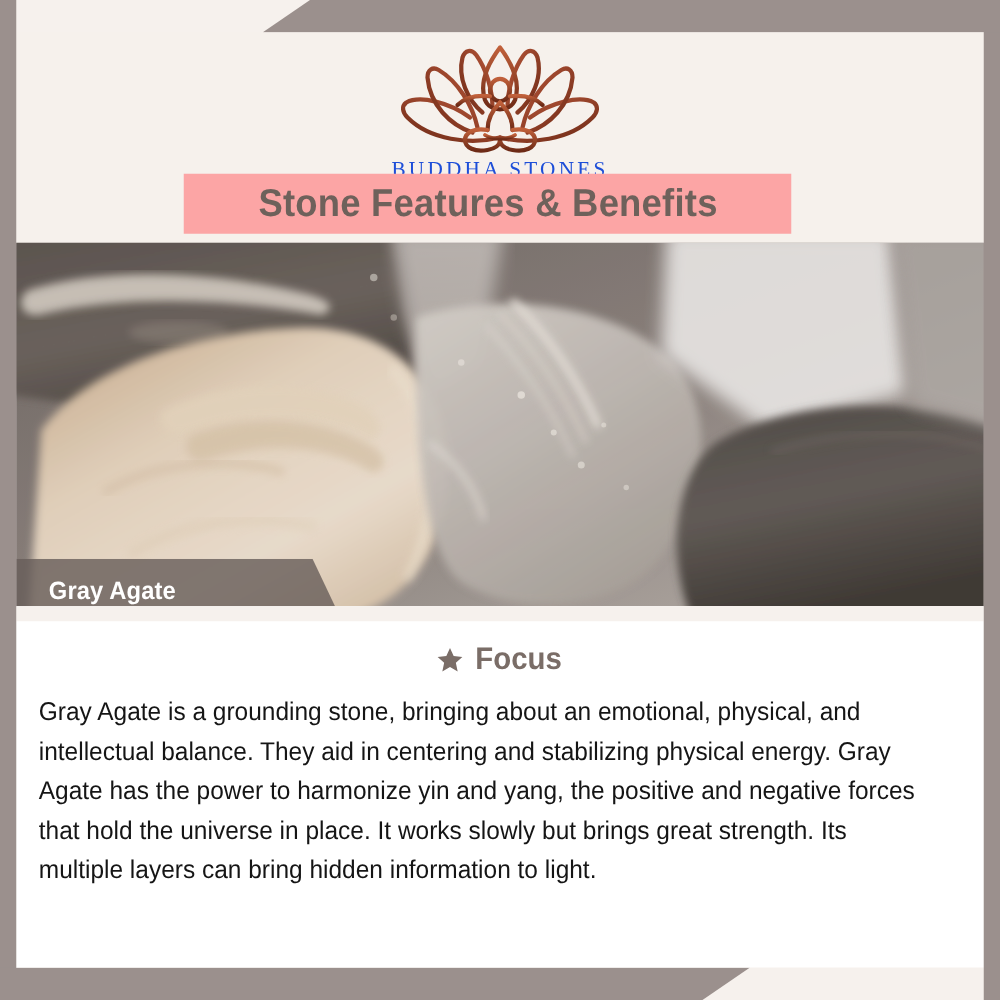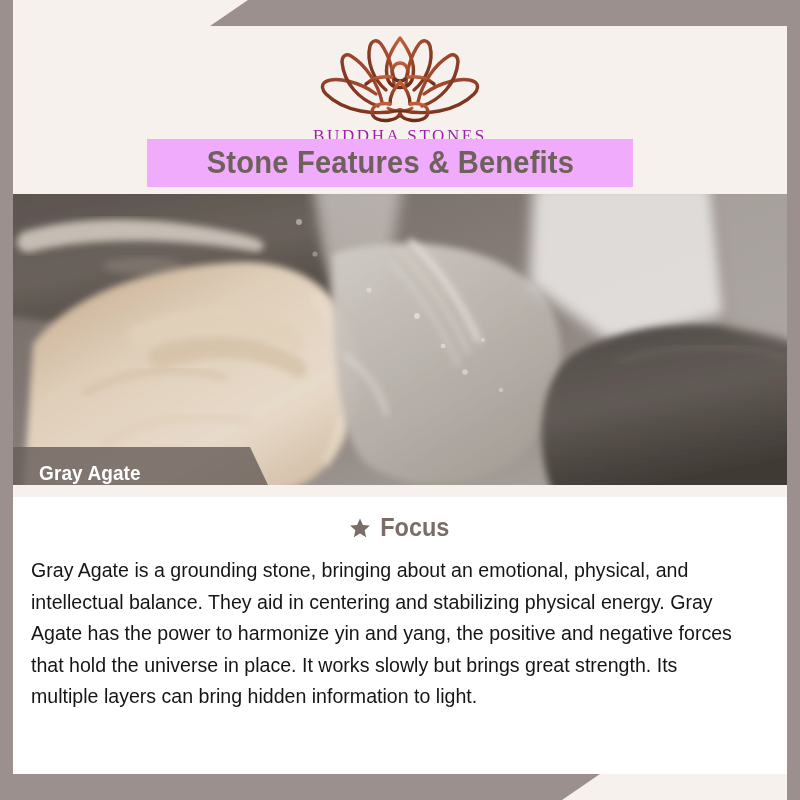--- a/index.html
+++ b/index.html
@@ -70,31 +70,31 @@
   .logo-mark {
     display: block;
     margin: 0 auto;
   }
 
   .brand-name {
     margin-top: 2px;
     font-family: "Liberation Serif", serif;
     font-size: 17px;
     letter-spacing: 2.6px;
-    color: #a21caf;
+    color: #1d4ed8;
     font-weight: 400;
     text-align: center;
   }
 
   
   .title-banner {
     position: absolute;
     left: 147px; top: 139px;
     width: 486px; height: 48px;
-    background: #f0abfc;
+    background: #fca5a5;
     display: flex;
     align-items: center;
     justify-content: center;
     z-index: 20;
   }
   .title-text {
     font-size: 31px;
     font-weight: 700;
     color: #6e615b;
     letter-spacing: 0.2px;

